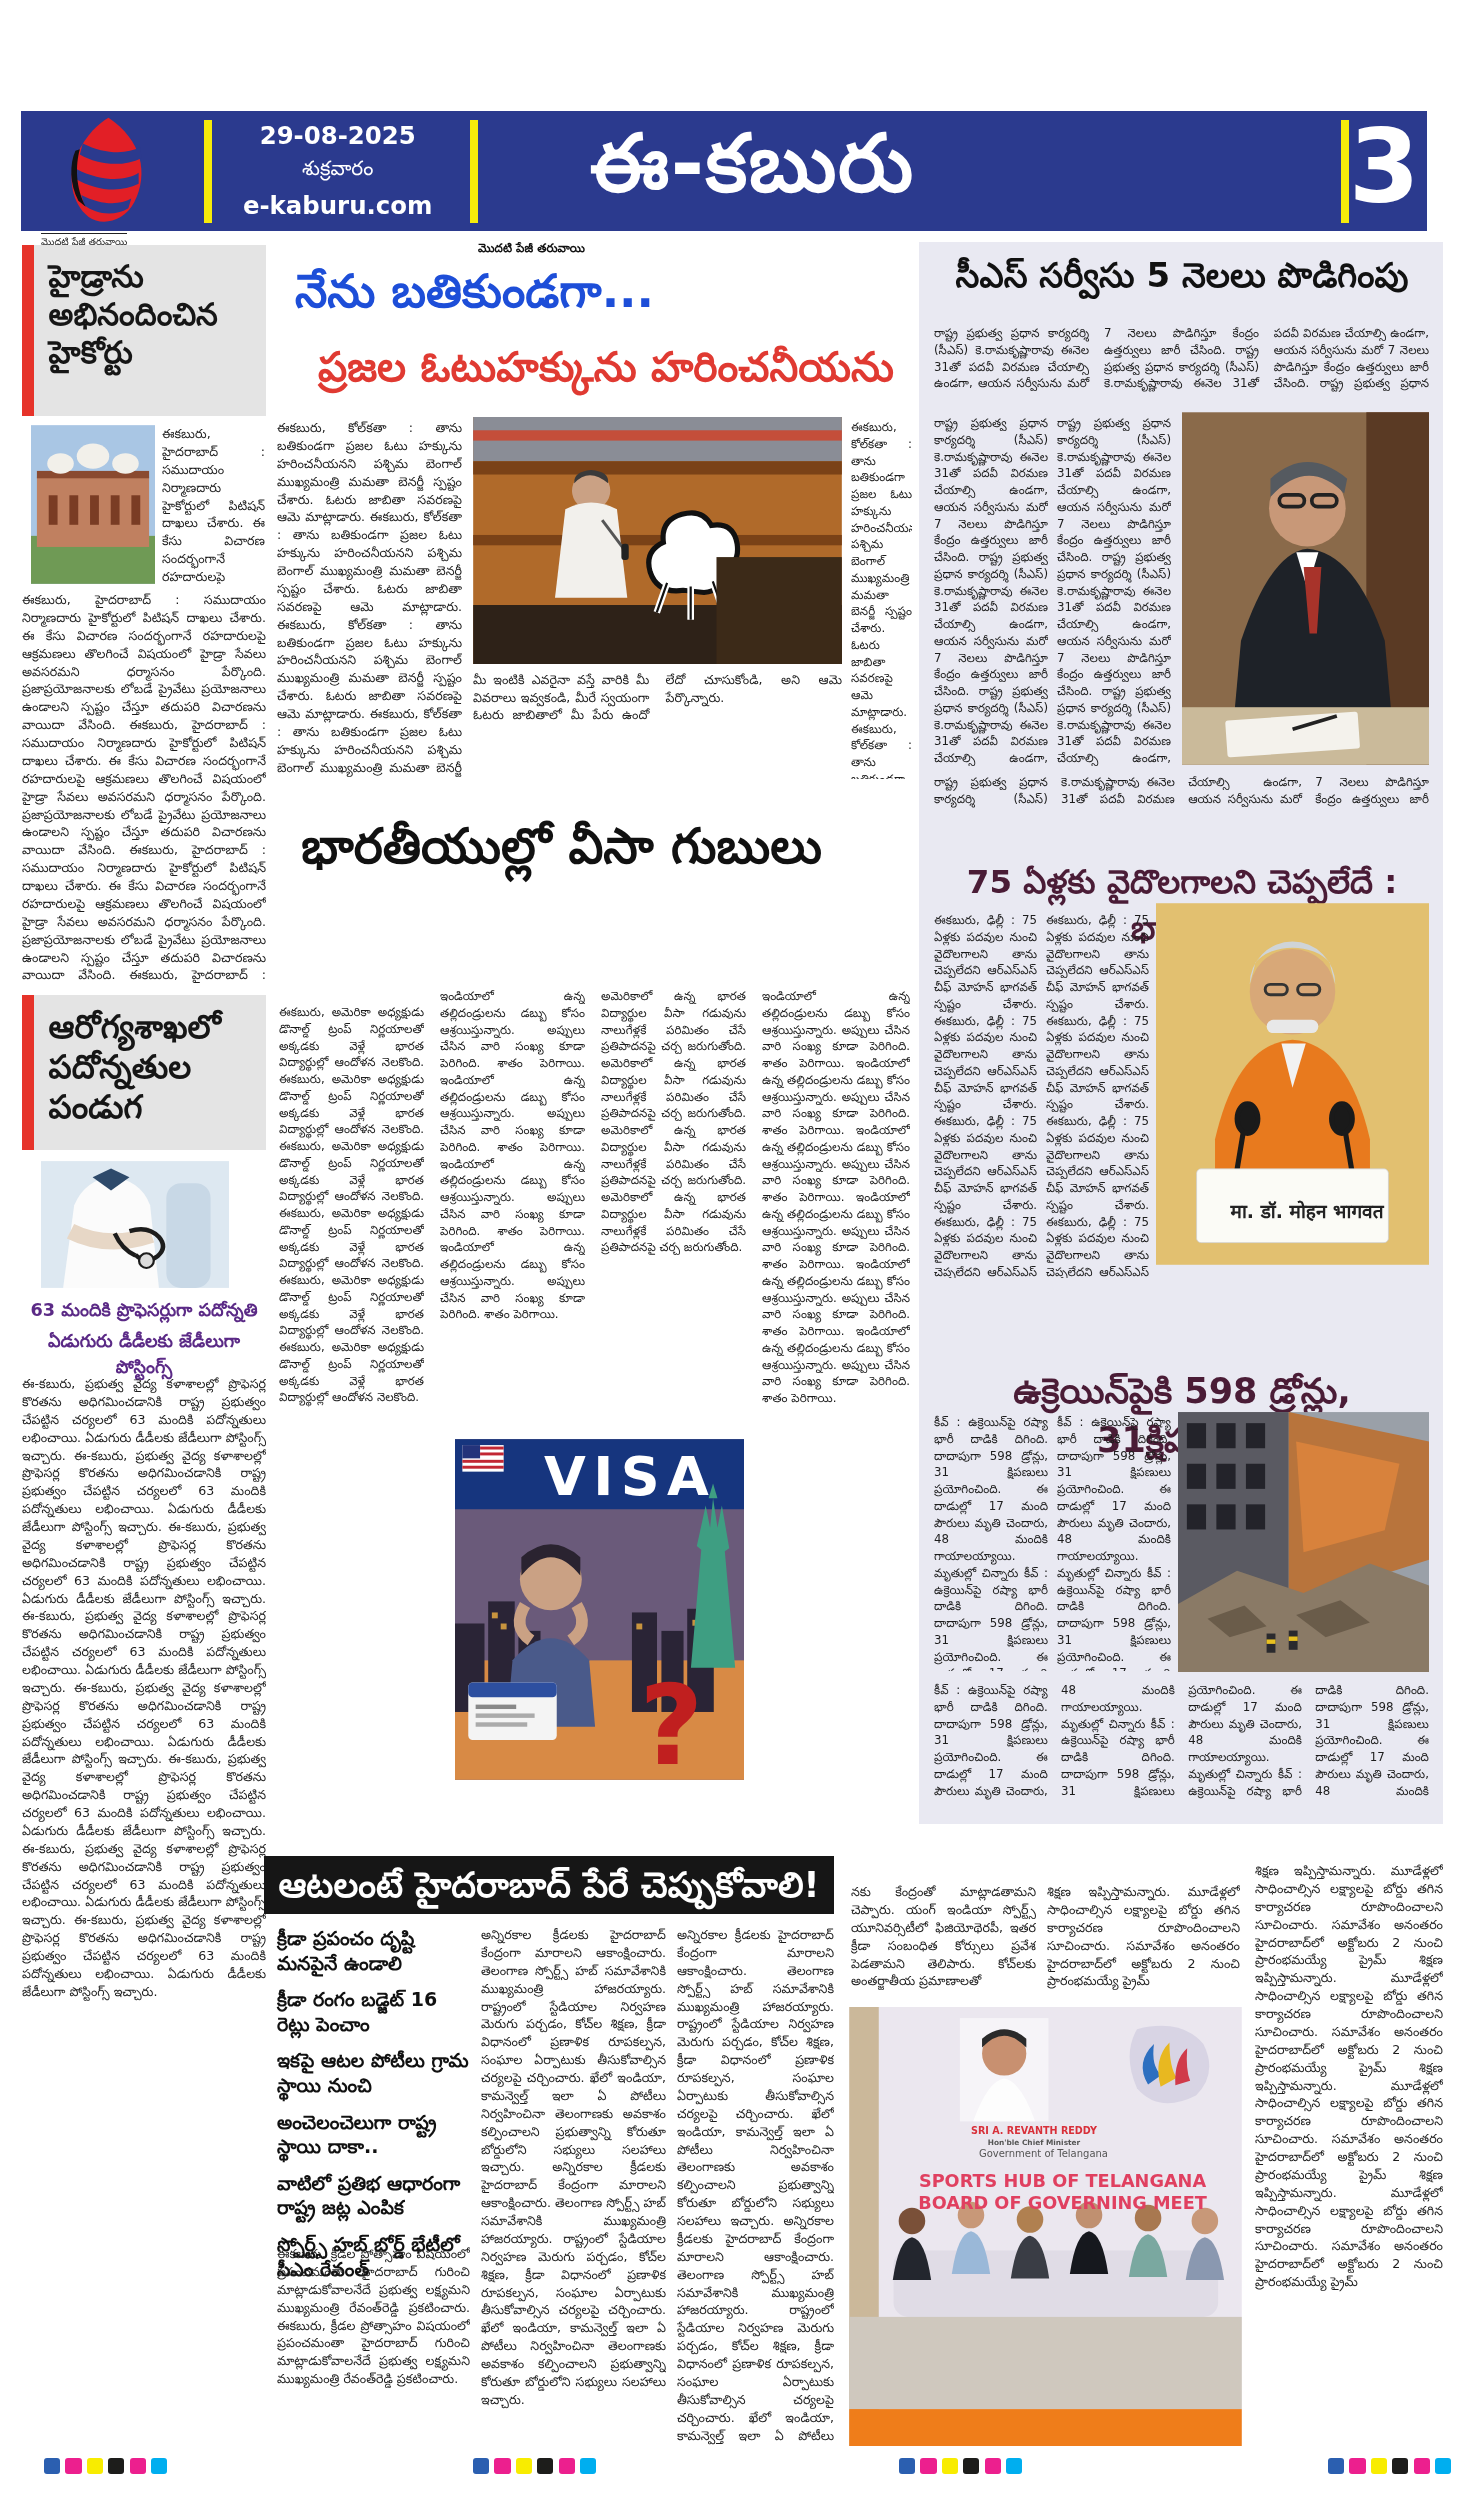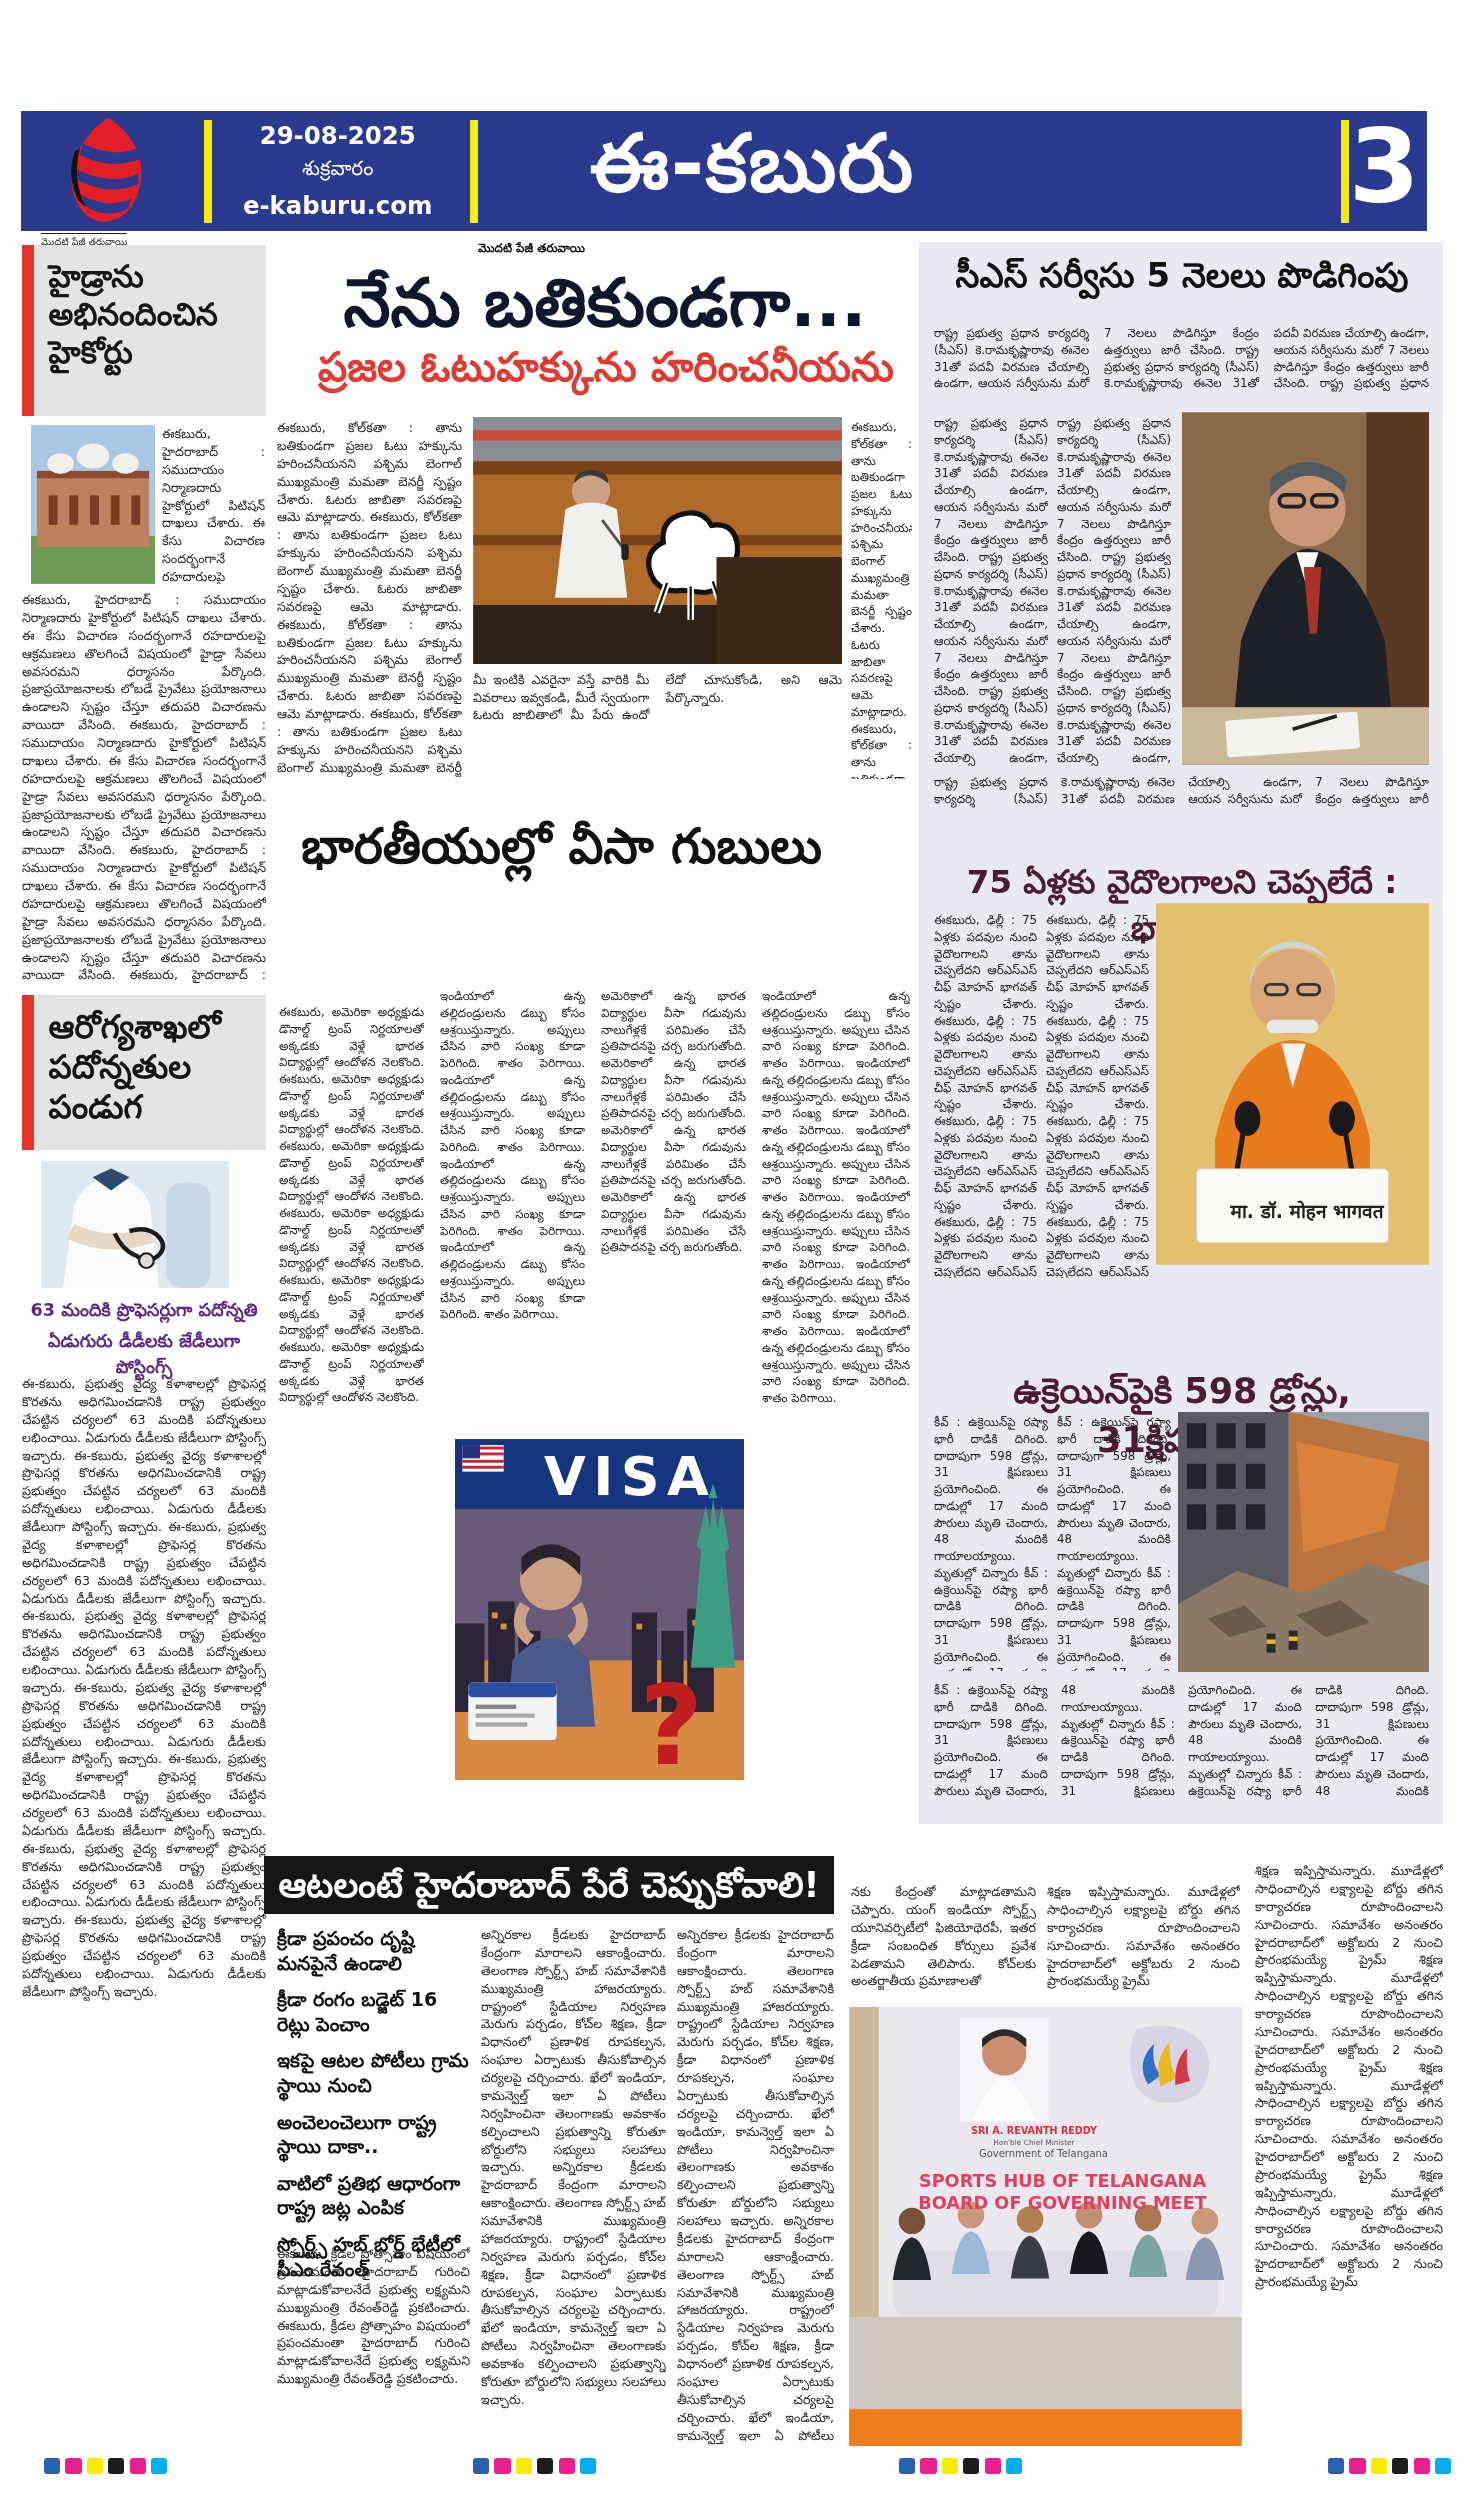--- a/index.html
+++ b/index.html
@@ -19,21 +19,21 @@
   .tagline{position:absolute;left:41px;top:233px;font-size:9.6px;color:#222;border-top:1.5px solid #222;padding-top:1.5px;}
   
   .col{position:absolute;font-size:12.6px;line-height:1.42;text-align:justify;color:#1d1d1d;overflow:hidden;}
   .colsm{font-size:11.8px;}
   
   .graybox{position:absolute;left:22px;width:244px;background:#e4e4e4;}
   .graybox .redbar{position:absolute;left:0;top:0;width:11.8px;height:100%;background:#e6332a;}
   .graybox .ghead{padding:13.3px 7.4px 13.3px 26.6px;font-size:31px;line-height:1.22;font-weight:bold;color:#161616;}
   .purple-sub{position:absolute;color:#5b2a86;font-weight:bold;font-size:17.7px;line-height:1.45;text-align:center;}
   
-  .red-h1{position:absolute;left:295px;top:264px;width:620px;text-align:center;color:#0f172a;font-size:67px;font-weight:bold;}
+  .red-h1{position:absolute;left:295px;top:264px;width:620px;color:#1d4ed8;font-size:46px;font-weight:bold;}
   .red-h2{position:absolute;left:281px;top:343px;width:650px;text-align:center;color:#e03a32;font-size:41px;font-weight:bold;}
   .cont-label{position:absolute;left:443px;top:241px;width:177px;text-align:center;font-size:11.8px;font-weight:bold;color:#111;}
   .black-h{position:absolute;color:#111;font-weight:bold;text-align:center;}
   .maroon-h{position:absolute;color:#4a1c36;font-weight:bold;text-align:center;margin-top:21px;}
   
   .visa-sub{position:absolute;left:279px;top:904px;width:272px;padding:7.4px 0;
             border-top:3px dotted #f0dd00;border-bottom:3px dotted #f0dd00;
             color:#4b2e83;font-weight:bold;font-size:19px;line-height:1.35;}
   
   .lavender{position:absolute;left:919px;top:242px;width:524px;height:1582px;background:#e9e9f2;}
@@ -366,21 +366,21 @@
           </g>
         <g transform="translate(452,270)">
             <circle cx="30" cy="20" r="18" fill="#c89878"></circle>
             <path d="M4 100 q8 -55 26 -58 q18 3 26 58 Z" fill="#8a98b0"></path>
           </g>
       </g>
       <rect y="420" width="532" height="125" fill="#cfc8be"></rect>
       <rect y="545" width="532" height="50" fill="#ef7d1a"></rect>
     </svg>
     <div class="overlay-text" style="left:111px;top:118px;width:148px;text-align:center;color:#d8303a;font-size:9.6px">SRI A. REVANTH REDDY</div>
-    <div class="overlay-text" style="left:111px;top:131px;width:148px;text-align:center;color:#555;font-size:7.4px;font-weight:normal">Hon'ble Chief Minister</div>
+    <div class="overlay-text" style="left:111px;top:131px;width:148px;text-align:center;color:#555;font-size:7.4px;font-weight:bold">Hon'ble Chief Minister</div>
     <div class="overlay-text" style="left:111px;top:141px;width:148px;text-align:right;color:#555;font-size:10px;font-weight:normal">Government of Telangana</div>
     <div class="overlay-text" style="left:66px;top:164px;width:295px;text-align:center;color:#e04060;font-size:17.7px">SPORTS HUB OF TELANGANA</div>
     <div class="overlay-text" style="left:66px;top:186px;width:295px;text-align:center;color:#e04060;font-size:17.7px">BOARD OF GOVERNING MEET</div>
   </div>
 
   <div class="col" style="left:1255px;top:1862px;width:188px;height:583px">శిక్షణ ఇప్పిస్తామన్నారు. మూడేళ్లలో సాధించాల్సిన లక్ష్యాలపై బోర్డు తగిన కార్యాచరణ రూపొందించాలని సూచించారు. సమావేశం అనంతరం హైదరాబాద్‌లో అక్టోబరు 2 నుంచి ప్రారంభమయ్యే ప్రైమ్ శిక్షణ ఇప్పిస్తామన్నారు. మూడేళ్లలో సాధించాల్సిన లక్ష్యాలపై బోర్డు తగిన కార్యాచరణ రూపొందించాలని సూచించారు. సమావేశం అనంతరం హైదరాబాద్‌లో అక్టోబరు 2 నుంచి ప్రారంభమయ్యే ప్రైమ్ శిక్షణ ఇప్పిస్తామన్నారు. మూడేళ్లలో సాధించాల్సిన లక్ష్యాలపై బోర్డు తగిన కార్యాచరణ రూపొందించాలని సూచించారు. సమావేశం అనంతరం హైదరాబాద్‌లో అక్టోబరు 2 నుంచి ప్రారంభమయ్యే ప్రైమ్ శిక్షణ ఇప్పిస్తామన్నారు. మూడేళ్లలో సాధించాల్సిన లక్ష్యాలపై బోర్డు తగిన కార్యాచరణ రూపొందించాలని సూచించారు. సమావేశం అనంతరం హైదరాబాద్‌లో అక్టోబరు 2 నుంచి ప్రారంభమయ్యే ప్రైమ్</div>
 
   <div class="reg-group" style="left:44px">
       <span class="reg-dot" style="background: rgb(43, 95, 176);"></span>
       <span class="reg-dot" style="background: rgb(236, 31, 142);"></span>

